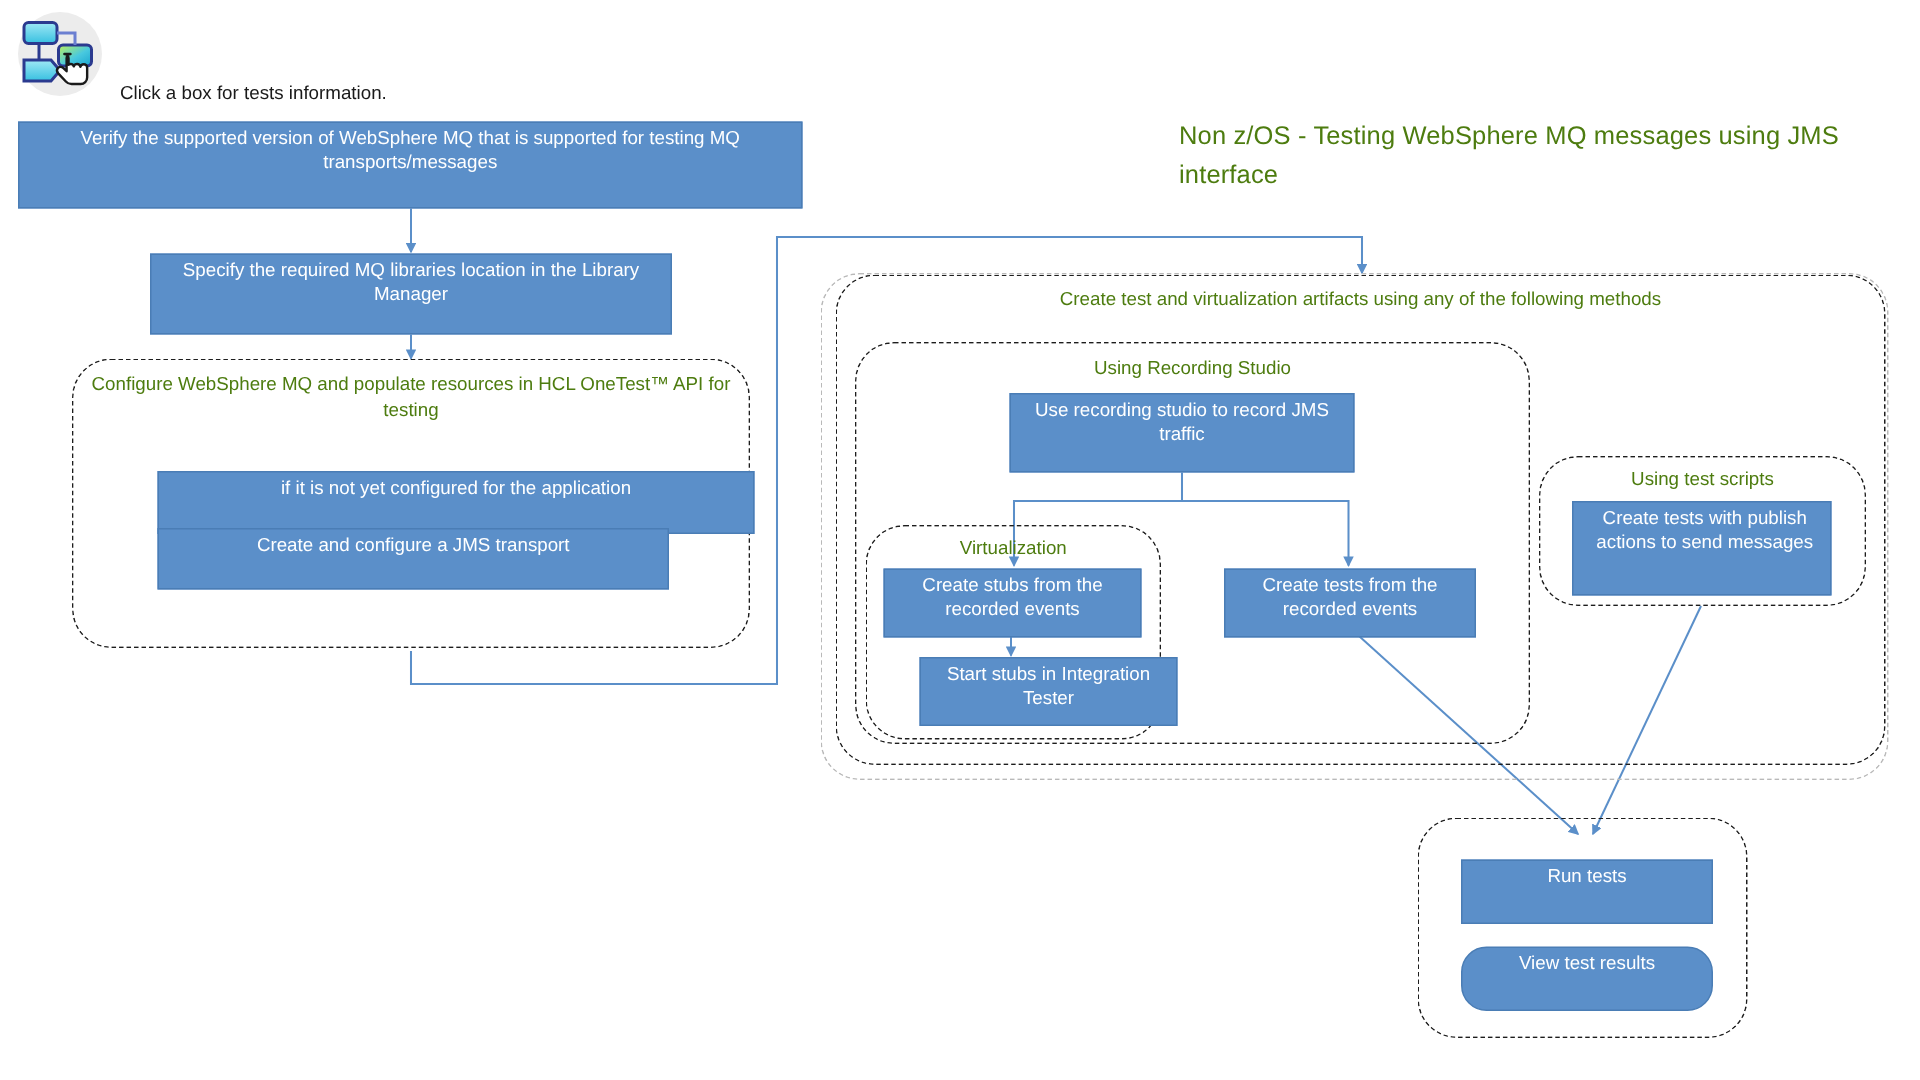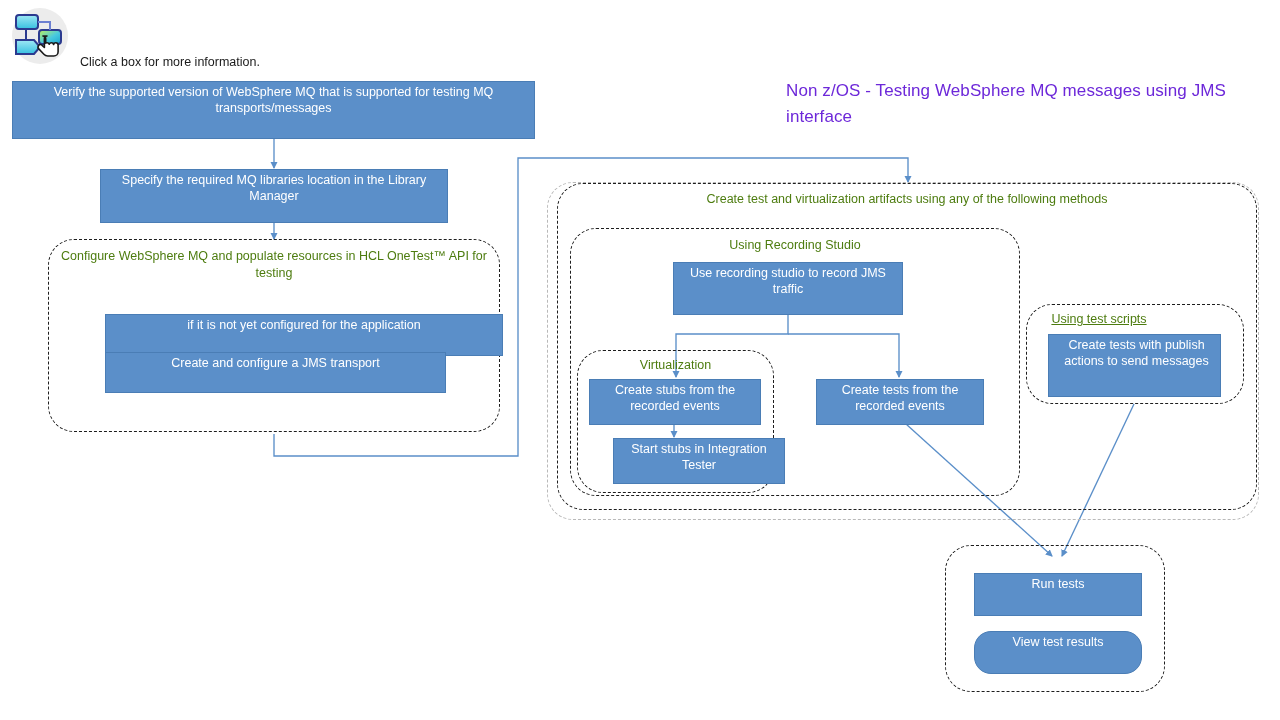--- a/index.html
+++ b/index.html
@@ -37,21 +37,21 @@
   }
   .header-text div { white-space: nowrap; }
 
   
   .diagram-title {
     position: absolute;
     left: 786px; top: 78px;
     width: 470px;
     font-size: 17px;
     line-height: 26px;
-    color: #6d28d9;
+    color: #4d7c0f;
     letter-spacing: 0.1px;
   }
 
   
   .box {
     position: absolute;
     box-sizing: border-box;
     background: #5b8fc9;
     border: 1px solid #4a7db5;
     color: #ffffff;
@@ -105,21 +105,21 @@
     <rect x="8" y="9" width="22" height="14" rx="3" fill="url(#gcy)" stroke="#2b3a8f" stroke-width="2"></rect>
     <path d="M8 34 h18 l6 7 -6 7 H8 z" fill="url(#gcy)" stroke="#2b3a8f" stroke-width="2"></path>
     <rect x="31" y="24" width="22" height="14" rx="3" fill="url(#ggr)" stroke="#2b3a8f" stroke-width="2"></rect>
     <path d="M18 23 v11" stroke="#2b3a8f" stroke-width="2" fill="none"></path>
     <path d="M30 16 h12 v8" stroke="#6b7fd1" stroke-width="2" fill="none"></path>
     <path d="M39 30 c-1.5 0 -2.6 1.3 -2.6 2.9 l0 8.6 -2.3 -2.2 c-1 -1 -2.6 -1 -3.5 0.1 -0.9 1.1 -0.7 2.5 0.2 3.5 l5.1 5.4 c1 1.1 2.3 1.7 3.8 1.7 l6.1 0 c2.4 0 4.3 -1.9 4.3 -4.3 l0 -6.6 c0 -1.3 -1 -2.3 -2.3 -2.3 -1.1 0 -2 0.7 -2.2 1.7 -0.2 -1 -1.1 -1.8 -2.2 -1.8 -1 0 -1.9 0.6 -2.2 1.5 -0.3 -0.9 -1.1 -1.5 -2.1 -1.5 -0.5 0 -1 0.2 -1.4 0.4 l0 -4.2 c0 -1.6 -1.2 -2.9 -2.8 -2.9 z" fill="#ffffff" stroke="#1a1a1a" stroke-width="1.6" stroke-linejoin="round"></path>
   </svg>
 </div>
 
 <div class="header-text">
-  <div>Click a box for more information.</div>
+  <div>Click a box for tests information.</div>
   <div>Shift-click to open a new browser.</div>
 </div>
 
 <svg id="canvas" xmlns="http://www.w3.org/2000/svg">
   <defs>
     <marker id="arrow" viewBox="0 0 10 10" refX="8.6" refY="5" markerWidth="5.2" markerHeight="5.2" orient="auto-start-reverse">
       <path d="M 0 0 L 10 5 L 0 10 z" fill="#5b8fc9"></path>
     </marker>
   </defs>
   <g stroke="#5b8fc9" stroke-width="1.35" fill="none" marker-end="url(#arrow)">
@@ -160,21 +160,21 @@
 <div class="group-label" style="left:600px; top:237px; width:390px;">
   <span>Using Recording Studio</span>
 </div>
 
 <div class="group" style="left:577px; top:350px; width:197px; height:143px;"></div>
 <div class="group-label" style="left:587px; top:357px; width:177px;">
   <span>Virtualization</span>
 </div>
 
 <div class="group" style="left:1026px; top:304px; width:218px; height:100px;"></div>
-<div class="group-label" style="left:1000px; top:311px; width:198px;text-decoration:underline;">
+<div class="group-label" style="left:1036px; top:311px; width:198px;">
   <span>Using test scripts</span>
 </div>
 
 <div class="group" style="left:945px; top:545px; width:220px; height:147px;"></div>
 
 <div class="box" style="left:12px; top:81px; width:523px; height:58px;">
   <span>Verify the supported version of WebSphere MQ that is supported for testing MQ transports/messages</span>
 </div>
 
 <div class="box" style="left:100px; top:169px; width:348px; height:54px;">

